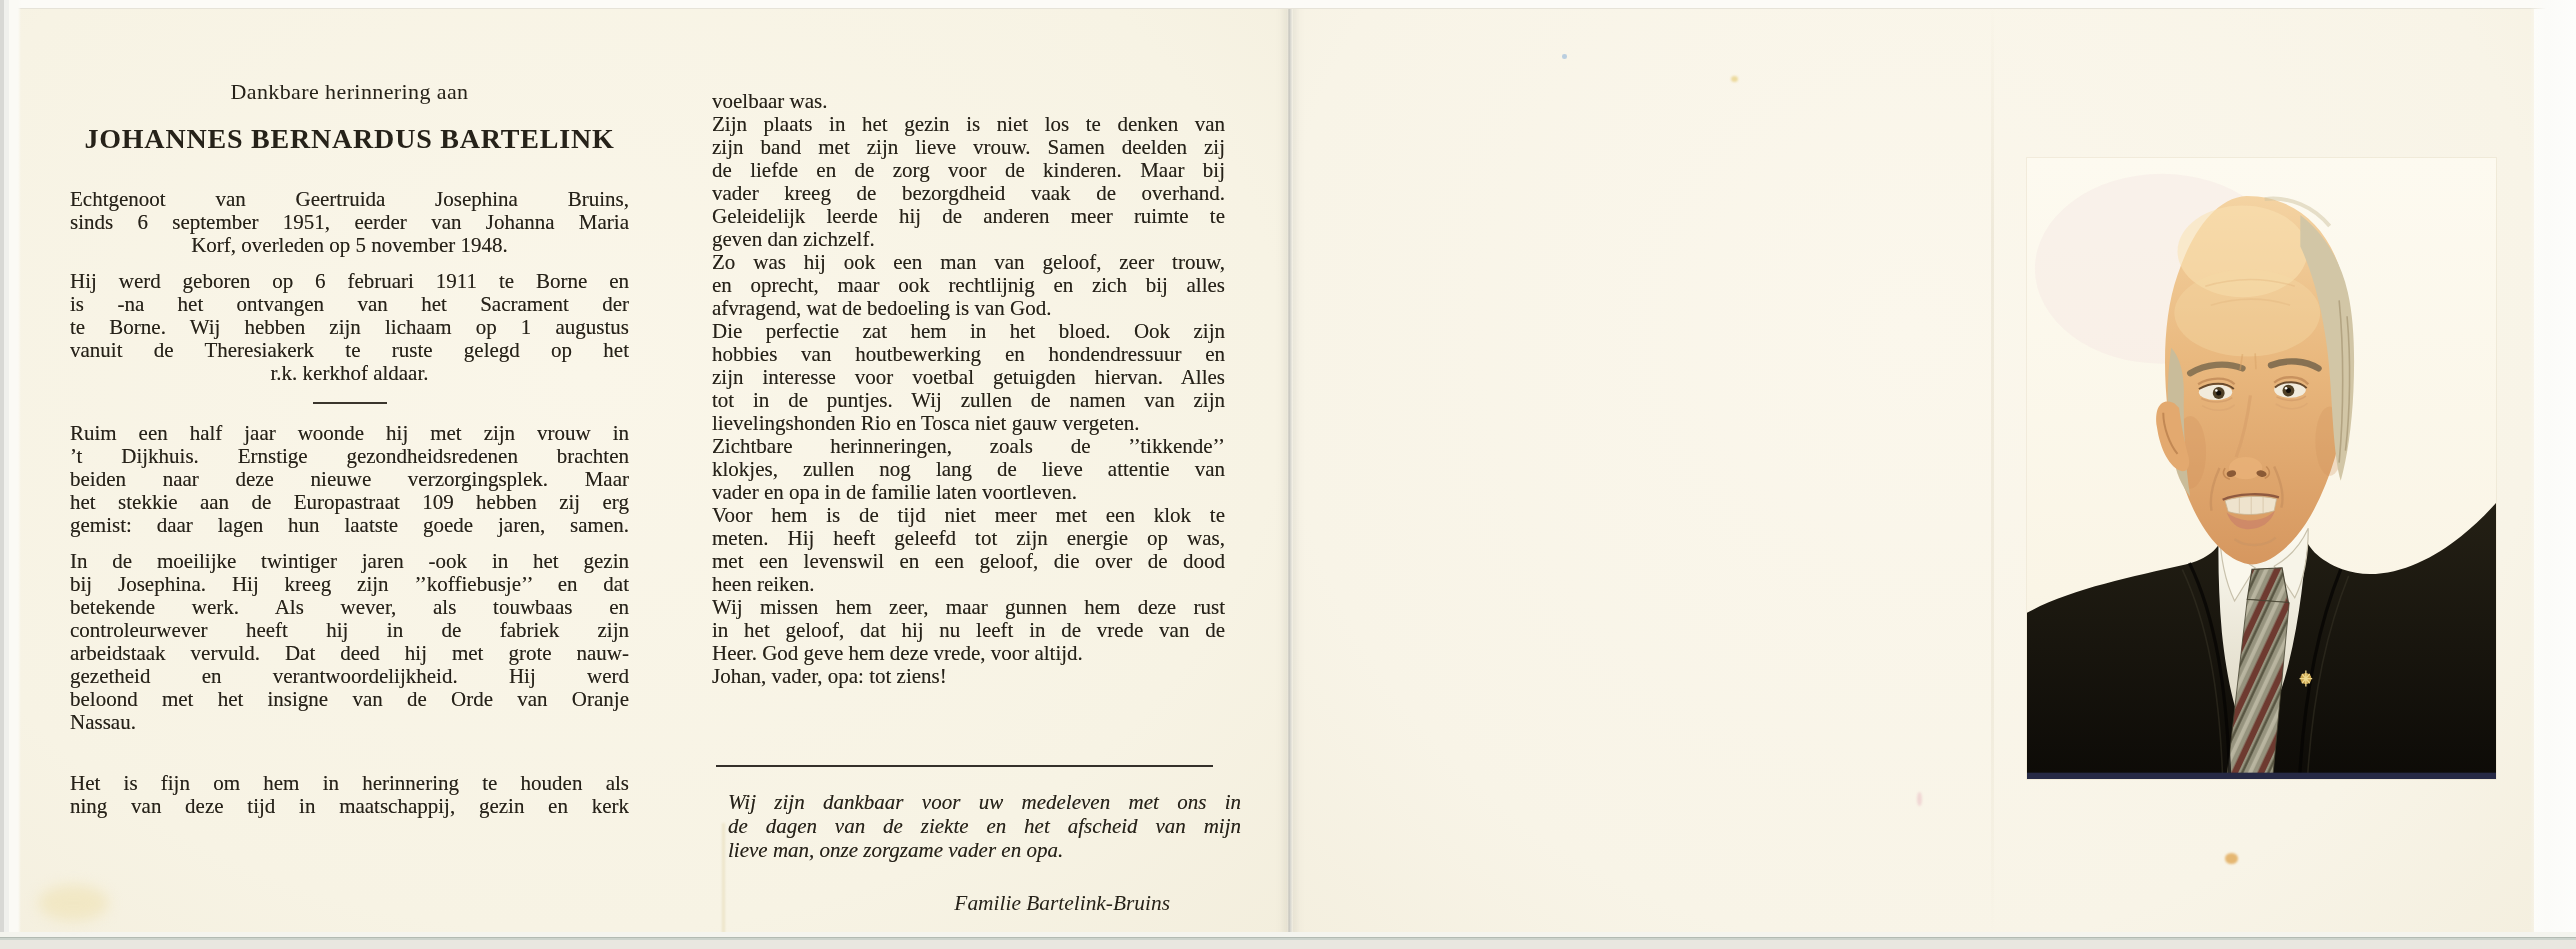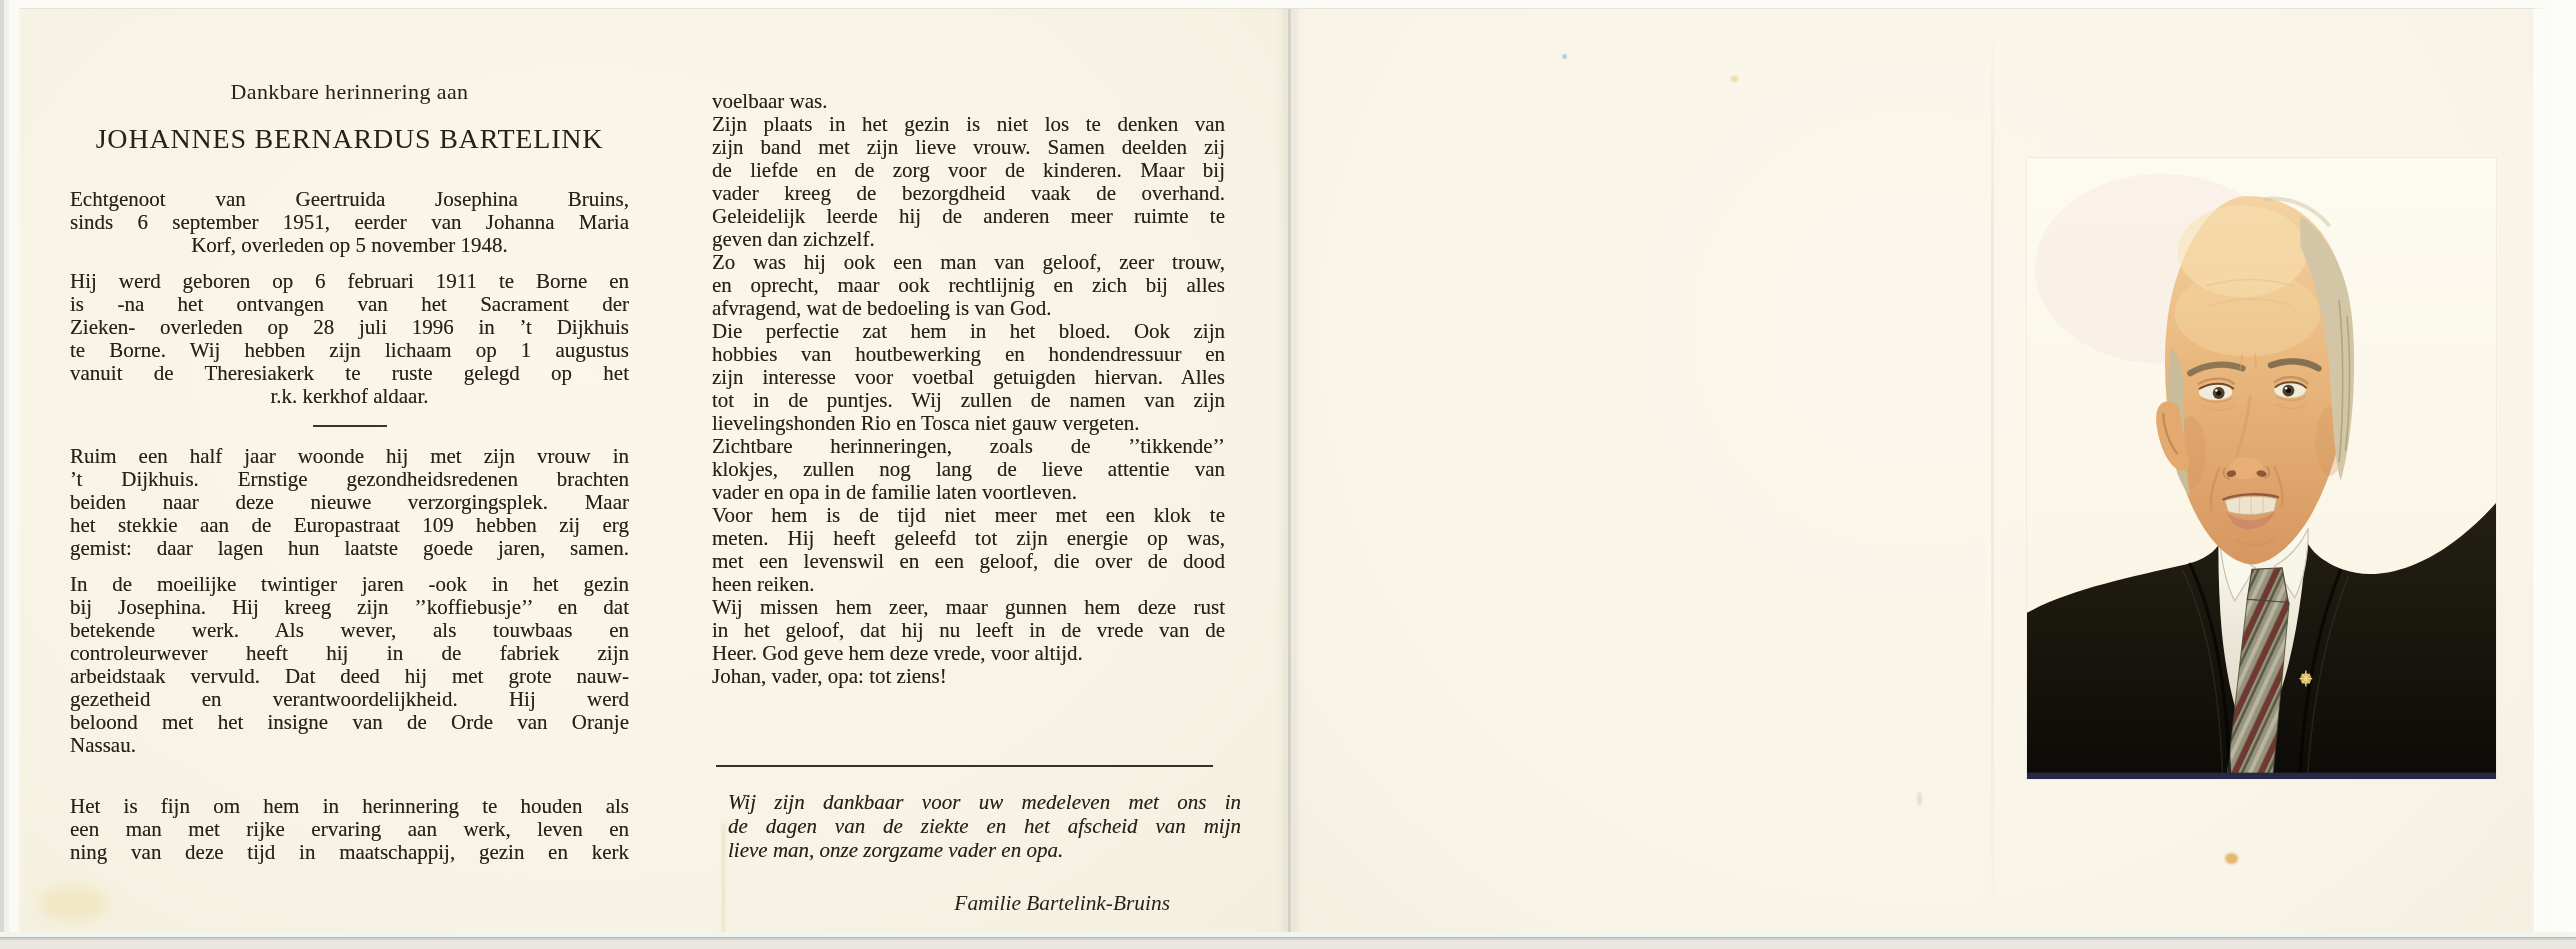--- a/index.html
+++ b/index.html
@@ -11,21 +11,21 @@
   .page-right{left:1290px;width:1244px;
     background:radial-gradient(ellipse at 50% 35%, #fbf7ec 0%, #f8f4e7 72%, #f4efdf 100%);}
 
   
   .col{position:absolute;top:0;}
   .col1{left:70px;width:559px;}
   .col2{left:712px;width:513px;}
   .kicker{position:absolute;top:79px;width:100%;text-align:center;
           font-size:22px;letter-spacing:0.4px;}
   .doc-title{position:absolute;top:123px;width:100%;text-align:center;
-          font-weight:normal;font-size:28px;letter-spacing:0.8px;white-space:nowrap;}
+          font-weight:bold;font-size:28px;letter-spacing:0.8px;white-space:nowrap;}
   .paras{position:absolute;top:188px;width:100%;}
   .para{margin:0 0 12.7px 0;}
   .para.gap-lg{margin-top:38px;}
   .line{font-size:21px;line-height:23px;text-align:justify;text-align-last:justify;
         text-shadow:0 0 0.5px rgba(40,32,24,.45);}
   .col2 .line{line-height:23px;}
   .last-center{text-align-last:center;}
   .last-left{text-align-last:left;}
   .last-justify{text-align-last:justify;}
   .divider-short{width:74px;height:2.4px;background:#3a352c;margin:17.4px auto 17.4px auto;}
@@ -76,21 +76,20 @@
     <div class="doc-title">JOHANNES BERNARDUS BARTELINK</div>
     <div class="paras" id="col1-paras">
         <div class="para">
           <div class="line">Echtgenoot van Geertruida Josephina Bruins,</div>
           <div class="line">sinds 6 september 1951, eerder van Johanna Maria</div>
           <div class="line last-center">Korf, overleden op 5 november 1948.</div>
         </div>
         <div class="para">
           <div class="line">Hij werd geboren op 6 februari 1911 te Borne en</div>
           <div class="line">is -na het ontvangen van het Sacrament der</div>
-          <div class="line">Zieken- overleden op 28 juli 1996 in ’t Dijkhuis</div>
           <div class="line">te Borne. Wij hebben zijn lichaam op 1 augustus</div>
           <div class="line">vanuit de Theresiakerk te ruste gelegd op het</div>
           <div class="line last-center">r.k. kerkhof aldaar.</div>
         </div>
         <div class="divider-short"></div>
         <div class="para">
           <div class="line">Ruim een half jaar woonde hij met zijn vrouw in</div>
           <div class="line">’t Dijkhuis. Ernstige gezondheidsredenen brachten</div>
           <div class="line">beiden naar deze nieuwe verzorgingsplek. Maar</div>
           <div class="line">het stekkie aan de Europastraat 109 hebben zij erg</div>
@@ -101,21 +100,20 @@
           <div class="line">bij Josephina. Hij kreeg zijn ’’koffiebusje’’ en dat</div>
           <div class="line">betekende werk. Als wever, als touwbaas en</div>
           <div class="line">controleurwever heeft hij in de fabriek zijn</div>
           <div class="line">arbeidstaak vervuld. Dat deed hij met grote nauw-</div>
           <div class="line">gezetheid en verantwoordelijkheid. Hij werd</div>
           <div class="line">beloond met het insigne van de Orde van Oranje</div>
           <div class="line last-left">Nassau.</div>
         </div>
         <div class="para gap-lg">
           <div class="line">Het is fijn om hem in herinnering te houden als</div>
-          <div class="line">een man met rijke ervaring aan werk, leven en</div>
           <div class="line last-justify">ning van deze tijd in maatschappij, gezin en kerk</div>
         </div>
       </div>
   </div>
 
   <div class="col col2">
     <div class="col2-block" id="col2-lines">
         <div class="line last-left">voelbaar was.</div>
         <div class="line">Zijn plaats in het gezin is niet los te denken van</div>
         <div class="line">zijn band met zijn lieve vrouw. Samen deelden zij</div>

